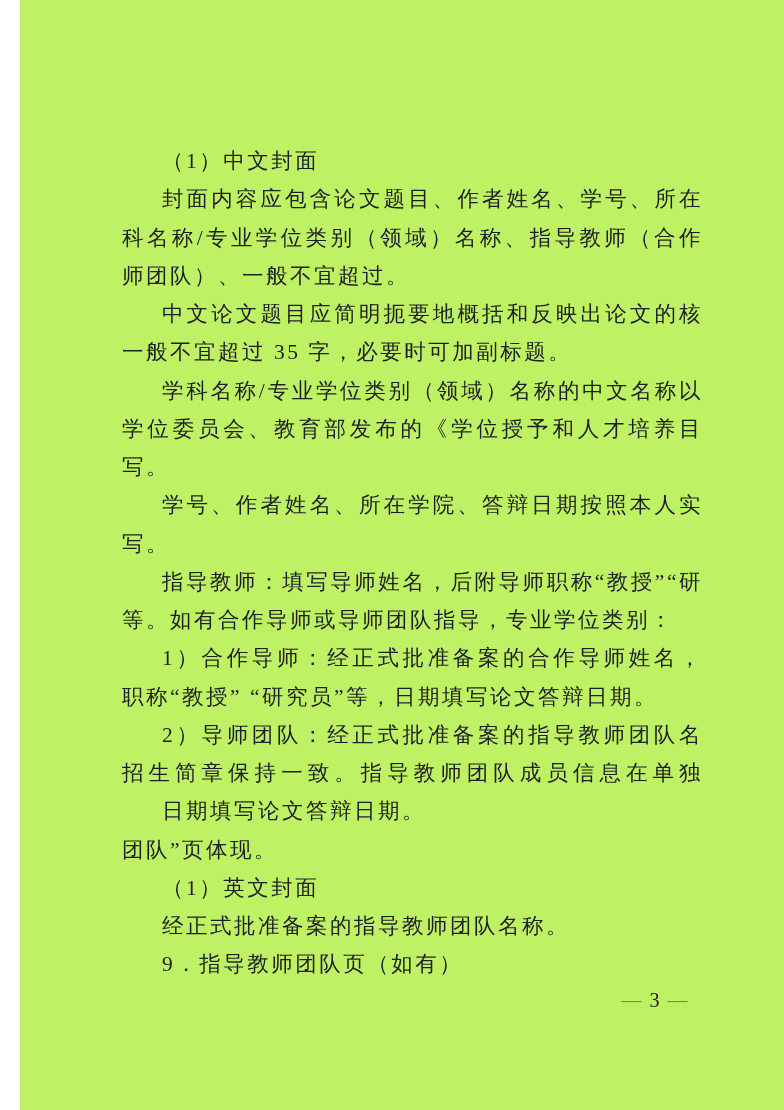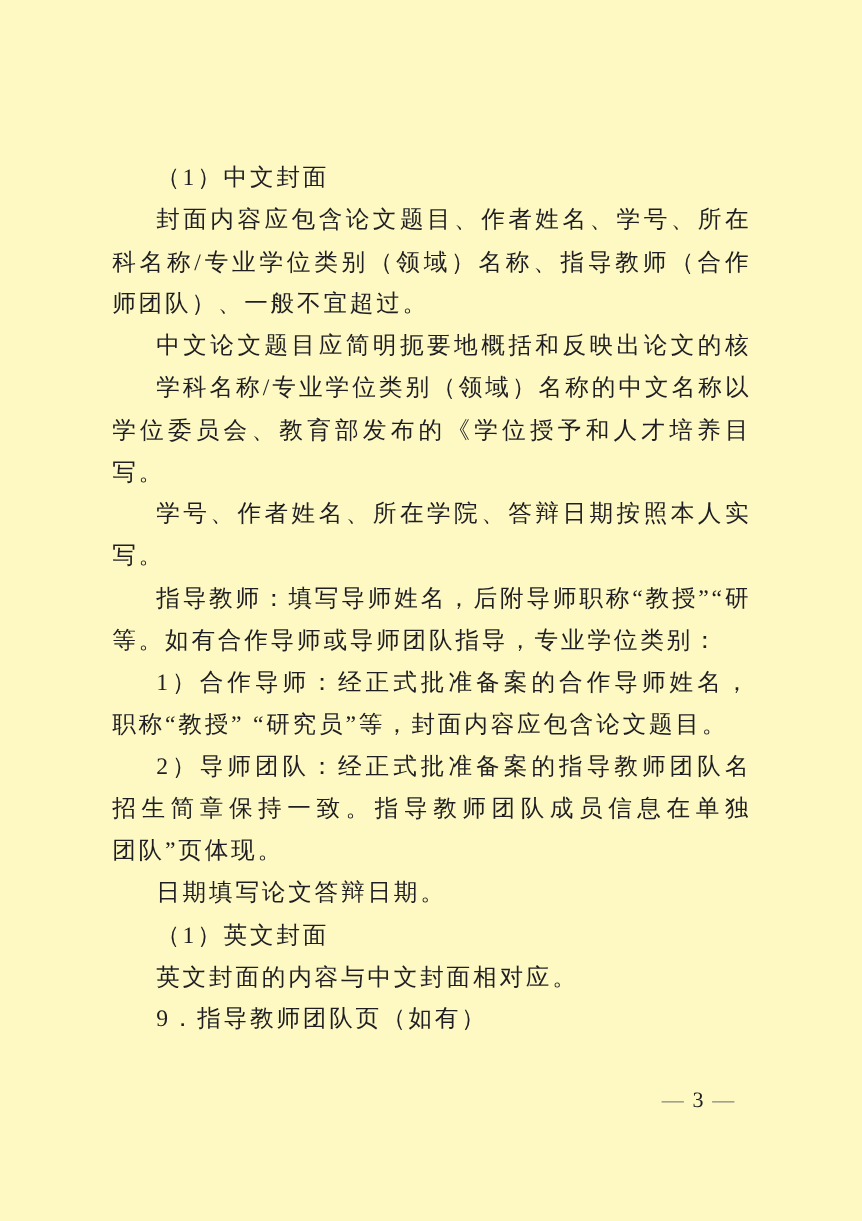--- a/index.html
+++ b/index.html
@@ -10,21 +10,22 @@
     width: 784px;
     height: 1110px;
     background: #ffffff;
     position: relative;
     font-family: "Liberation Serif", "DejaVu Serif", serif;
     overflow: hidden;
   }
   .page {
     position: absolute;
     inset: 0;
-    background: #fef9c3;
+    background: #bef264;
+    margin-left: 20px;
   }
   .content {
     position: absolute;
     left: 102px;
     top: 142px;
     width: 581px;
   }
   .line {
     font-size: 21.5px;
     line-height: 38.25px;
@@ -60,34 +61,35 @@
 </head>
 <body>
 
 <div class="page">
   <div class="content">
     <div class="line indent">（1）中文封面</div>
     <div class="line indent full">封面内容应包含论文题目、作者姓名、学号、所在学院、学</div>
     <div class="line full">科名称/专业学位类别（领域）名称、指导教师（合作导师、导</div>
     <div class="line">师团队）、一般不宜超过。</div>
     <div class="line indent full">中文论文题目应简明扼要地概括和反映出论文的核心内容，</div>
+    <div class="line">一般不宜超过 35 字，必要时可加副标题。</div>
     <div class="line indent full">学科名称/专业学位类别（领域）名称的中文名称以国务院</div>
     <div class="line full">学位委员会、教育部发布的《学位授予和人才培养目录》为准填</div>
     <div class="line">写。</div>
     <div class="line indent full">学号、作者姓名、所在学院、答辩日期按照本人实际情况填</div>
     <div class="line">写。</div>
     <div class="line indent full">指导教师：填写导师姓名，后附导师职称“教授”“研究员”</div>
     <div class="line">等。如有合作导师或导师团队指导，专业学位类别：</div>
     <div class="line indent full">1）合作导师：经正式批准备案的合作导师姓名，后附导师</div>
-    <div class="line">职称“教授” “研究员”等，封面内容应包含论文题目。</div>
+    <div class="line">职称“教授” “研究员”等，日期填写论文答辩日期。</div>
     <div class="line indent full">2）导师团队：经正式批准备案的指导教师团队名称，需与</div>
     <div class="line full">招生简章保持一致。指导教师团队成员信息在单独的“指导教师</div>
+    <div class="line indent">日期填写论文答辩日期。</div>
     <div class="line">团队”页体现。</div>
-    <div class="line indent">日期填写论文答辩日期。</div>
     <div class="line indent">（1）英文封面</div>
-    <div class="line indent">英文封面的内容与中文封面相对应。</div>
+    <div class="line indent">经正式批准备案的指导教师团队名称。</div>
     <div class="line indent">9．指导教师团队页（如有）</div>
   </div>
 
   <div class="footer">
     <span class="dash">—</span><span>3</span><span class="dash">—</span>
   </div>
 </div>
 
 </body></html>

